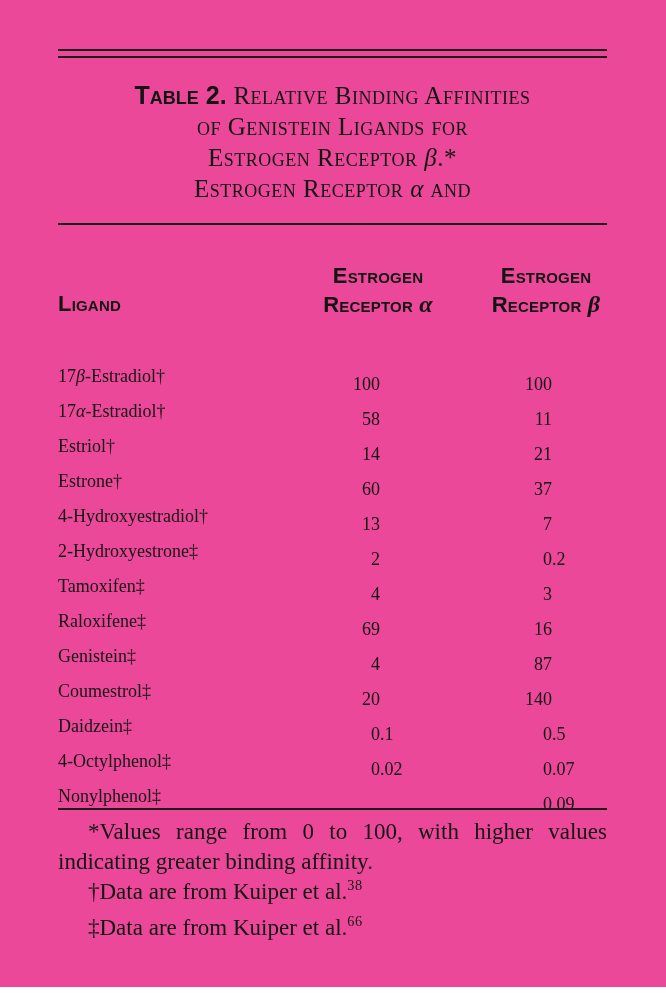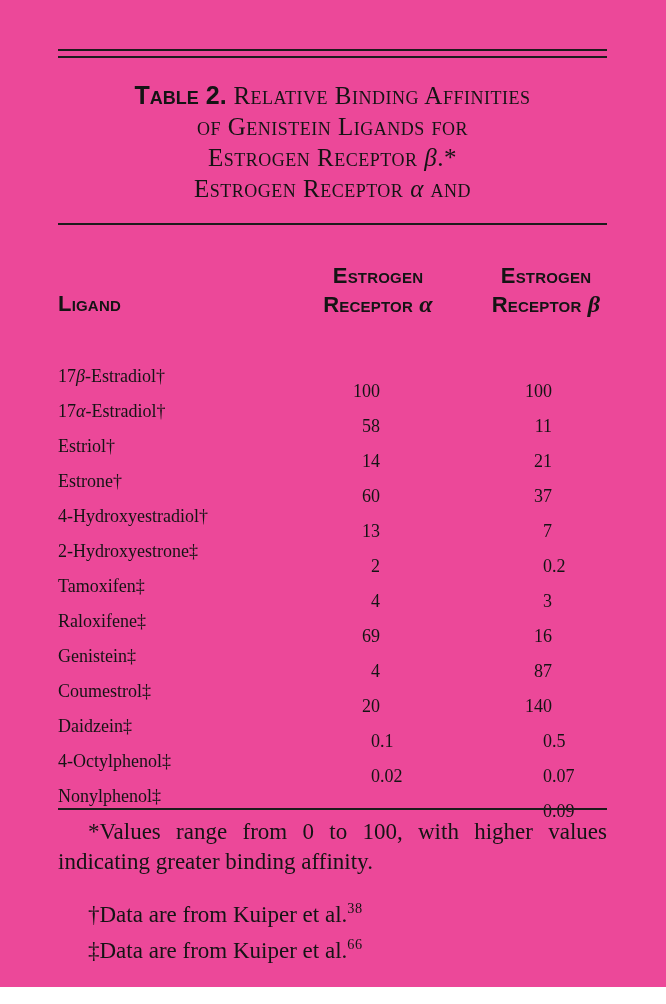--- a/index.html
+++ b/index.html
@@ -52,30 +52,30 @@
   }
   #hdr-ligand { left:58px;  top:290px; }
   #hdr-alpha  { left:268px; top:262px; width:220px; text-align:center; }
   #hdr-beta   { left:436px; top:262px; width:220px; text-align:center; }
   .hdr .gk { font-size:24px; }
 
   
   #rows { position:absolute; left:58px; top:338px; width:549px; font-size:18px;margin-top:21px; }
   .row { position:relative; height:35px; line-height:35px; }
   .cell-ligand { position:absolute; left:0; top:0; white-space:nowrap; }
-  .num { position:absolute; top:15px; white-space:nowrap; }
+  .num { position:absolute; top:8px; white-space:nowrap; }
   .cell-alpha { left:240px; }
   .cell-beta  { left:412px; }
   .num .int  { display:inline-block; width:82px; text-align:right; }
   .num .frac { display:inline-block; text-align:left; }
 
   
   #footnotes { position:absolute; left:58px; top:817px; width:549px; font-size:23px; }
   .footnote { margin:0 0 6px 0; text-indent:30px; line-height:30px; }
-  .footnote.first { text-align:justify; margin-bottom:23px; }
+  .footnote.first { text-align:justify; margin-bottom:0; }
   .footnote sup { font-size:0.62em; line-height:0; vertical-align:super; letter-spacing:0.5px; }
 </style>
 </head>
 <body>
 
 <div id="sheet">
   <div class="rule-double"></div>
 
   <div id="title">
       <div><span class="title-label">Table 2.</span> Relative Binding Affinities</div>

